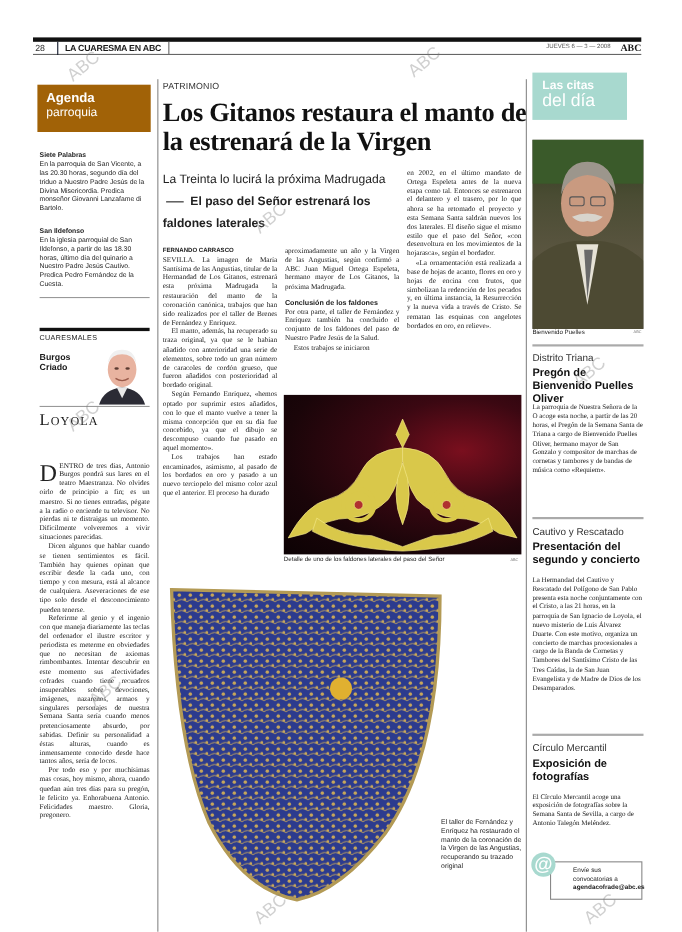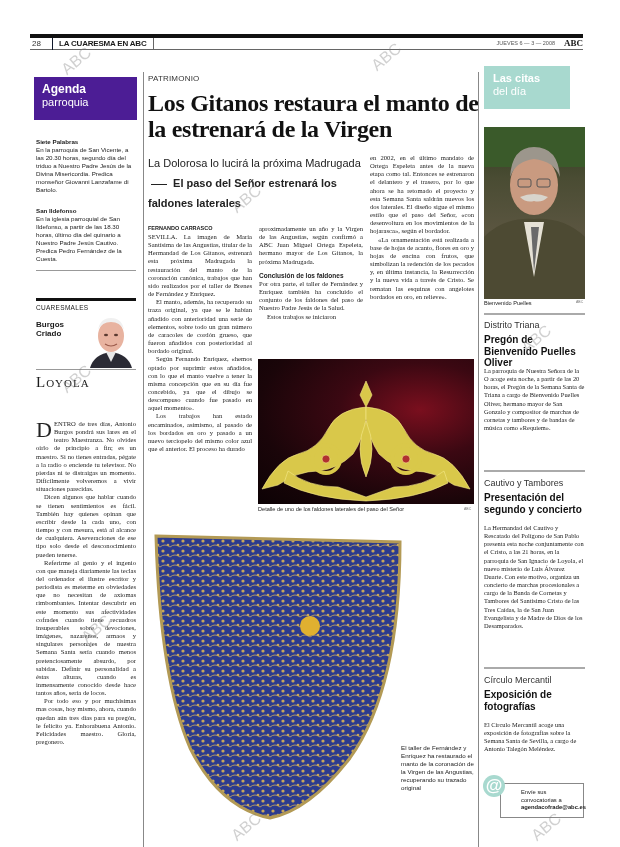--- a/index.html
+++ b/index.html
@@ -7,21 +7,21 @@
 
   
   .topbar { position: absolute; left: 30px; top: 34px; width: 553px; height: 4px; background: #111; }
   .header { position: absolute; left: 30px; top: 38px; width: 553px; height: 12px; border-bottom: 1px solid #666; font-family: "Liberation Sans", sans-serif; font-size: 8px; }
   .header .pnum { position: absolute; left: 2px; top: 1px; color: #333; }
   .header .section { position: absolute; left: 22px; top: 0; height: 12px; padding: 1px 6px 0 6px; border-left: 1px solid #0f172a; border-right: 1px solid #666; font-weight: bold; letter-spacing: -0.2px; }
   .header .date { position: absolute; right: 28px; top: 2px; font-size: 5.5px; color: #555; }
   .header .logo { position: absolute; right: 0; top: 0; font-family: "Liberation Serif", serif; font-weight: bold; font-size: 9px; }
 
   
-  .agenda-box { position: absolute; left: 34px; top: 77px; width: 103px; height: 43px; background: #4c1d95; padding: 6px 8px; font-family: "Liberation Sans", sans-serif; color: #fff; }
+  .agenda-box { position: absolute; left: 34px; top: 77px; width: 103px; height: 43px; background: #a16207; padding: 6px 8px; font-family: "Liberation Sans", sans-serif; color: #fff; }
   .agenda-box .t1 { font-size: 12px; font-weight: bold; line-height: 13px; }
   .agenda-box .t2 { font-size: 11px; line-height: 13px; }
   .event { position: absolute; left: 36px; width: 100px; font-family: "Liberation Sans", sans-serif; font-size: 6.2px; line-height: 8px; color: #222; }
   .event .ttl { font-weight: bold; }
   .rule { position: absolute; height: 1px; background: #999; }
   .rule.thick { height: 3px; background: #111; }
 
   .cuaresmales { position: absolute; left: 36px; top: 304px; font-family: "Liberation Sans", sans-serif; font-size: 6.5px; letter-spacing: 0.3px; }
   .author { position: absolute; left: 36px; top: 320px; font-family: "Liberation Sans", sans-serif; font-size: 8px; font-weight: bold; line-height: 9px; width: 40px; }
   .author-photo { position: absolute; left: 86px; top: 310px; width: 50px; height: 58px; }
@@ -43,21 +43,21 @@
   .photo1 { position: absolute; left: 258px; top: 359px; width: 216px; height: 145px; background: radial-gradient(ellipse at 75% 35%, #7a0f1e 0%, #3b0812 35%, #1a0509 70%, #0c0204 100%); overflow: hidden; }
   .caption1 { position: absolute; left: 258px; top: 506px; width: 216px; font-family: "Liberation Sans", sans-serif; font-size: 5.6px; color: #222; }
   .credit { position: absolute; font-family: "Liberation Sans", sans-serif; font-size: 3.5px; color: #777; }
 
   .mantle { position: absolute; left: 150px; top: 528px; width: 252px; height: 300px; }
   .caption2 { position: absolute; left: 401px; top: 744px; width: 74px; font-family: "Liberation Sans", sans-serif; font-size: 6.2px; line-height: 8px; color: #222; }
 
   
   .citas-box { position: absolute; left: 484px; top: 66px; width: 86px; height: 43px; background: #a8d9cf; padding: 6px 9px; font-family: "Liberation Sans", sans-serif; color: #fff; }
   .citas-box .t1 { font-size: 11px; font-weight: bold; line-height: 13px; }
-  .citas-box .t2 { font-size: 11px; line-height: 13px; }
+  .citas-box .t2 { font-size: 16px; line-height: 13px; }
   .r-photo { position: absolute; left: 484px; top: 127px; width: 101px; height: 172px; background: linear-gradient(180deg, #2e3a1e 0%, #4a4c33 30%, #5a5540 60%, #3d3a2a 100%); overflow: hidden; }
   .r-caption { position: absolute; left: 484px; top: 300px; font-family: "Liberation Sans", sans-serif; font-size: 5.6px; }
   .r-section { position: absolute; left: 484px; font-family: "Liberation Sans", sans-serif; font-size: 9px; color: #333; }
   .r-title { position: absolute; left: 484px; width: 101px; font-family: "Liberation Sans", sans-serif; font-size: 10px; font-weight: bold; line-height: 11.5px; color: #111; }
   .r-body { position: absolute; left: 484px; width: 101px; font-family: "Liberation Serif", serif; font-size: 6.4px; line-height: 8.15px; color: #222; }
   .mailbox { position: absolute; left: 500px; top: 783px; width: 84px; height: 35px; border: 1px solid #888; padding: 5px 6px 0 20px; font-family: "Liberation Sans", sans-serif; font-size: 5.8px; line-height: 7.5px; }
   .mailbox .email { font-weight: bold; }
   .at-icon { position: absolute; left: 483px; top: 775px; width: 22px; height: 22px; border-radius: 50%; background: #a8d9cf; color: #fff; font-family: "Liberation Sans", sans-serif; font-size: 17px; font-weight: bold; text-align: center; line-height: 21px; }
 
   .wm { position: absolute; font-family: "Liberation Sans", sans-serif; font-size: 16px; color: rgba(120,120,120,0.35); transform: rotate(-40deg); pointer-events: none; }
@@ -108,21 +108,21 @@
   <p class="noindent"><span class="dropcap">D</span><span>ENTRO de tres días, Antonio Burgos pondrá sus lares en el teatro Maestranza. No olvides oírlo de principio a fin; es un maestro. Si no tienes entradas, pégate a la radio o enciende tu televisor. No pierdas ni te distraigas un momento. Difícilmente volveremos a vivir situaciones parecidas.</span></p>
   <p>Dicen algunos que hablar cuando se tienen sentimientos es fácil. También hay quienes opinan que escribir desde la cada uno, con tiempo y con mesura, está al alcance de cualquiera. Aseveraciones de ese tipo solo desde el desconocimiento pueden tenerse.</p>
   <p>Referirme al genio y el ingenio con que maneja diariamente las teclas del ordenador el ilustre escritor y periodista es meterme en obviedades que no necesitan de axiomas rimbombantes. Intentar descubrir en este momento sus afectividades cofrades cuando tiene recuadros insuperables sobre devociones, imágenes, nazarenos, armaos y singulares personajes de nuestra Semana Santa sería cuando menos pretenciosamente absurdo, por sabidas. Definir su personalidad a éstas alturas, cuando es inmensamente conocido desde hace tantos años, sería de locos.</p>
   <p>Por todo eso y por muchísimas mas cosas, hoy mismo, ahora, cuando quedan aún tres días para su pregón, le felicito ya. Enhorabuena Antonio. Felicidades maestro. Gloria, pregonero.</p>
 </div>
 
 <div class="vline" style="left:143px; top:72px; height:775px;"></div>
 <div class="kicker">PATRIMONIO</div>
 <h1 class="headline">Los Gitanos restaura el manto de la estrenará de la Virgen</h1>
 <div class="deck">
-  <span>La Dolorosa lo lucirá la próxima Madrugada</span>
+  <span>La Treinta lo lucirá la próxima Madrugada</span>
   <span style="display:inline-block;width:16px;border-bottom:1px solid #222;margin:0 3px;vertical-align:middle;"></span>
   <b>El paso del Señor estrenará los faldones laterales</b>
 </div>
 
 <div class="byline">FERNANDO CARRASCO</div>
 
 <div class="col-text" style="left:148px; top:233px; width:104px;">
   <p class="noindent">SEVILLA. La imagen de María Santísima de las Angustias, titular de la Hermandad de Los Gitanos, estrenará esta próxima Madrugada la restauración del manto de la coronación canónica, trabajos que han sido realizados por el taller de Brenes de Fernández y Enríquez.</p>
   <p>El manto, además, ha recuperado su traza original, ya que se le habían añadido con anterioridad una serie de elementos, sobre todo un gran número de caracoles de cordón grueso, que fueron añadidos con posterioridad al bordado original.</p>
   <p>Según Fernando Enríquez, «hemos optado por suprimir estos añadidos, con lo que el manto vuelve a tener la misma concepción que en su día fue concebido, ya que el dibujo se descompuso cuando fue pasado en aquel momento».</p>
@@ -195,21 +195,21 @@
 </div>
 <div class="r-caption">Bienvenido Puelles</div>
 <div class="credit" style="left:576px; top:300px;">ABC</div>
 
 <div class="rule" style="left:484px; top:313px; width:101px; height:2px; background:#aaa;"></div>
 <div class="r-section" style="top:320px;">Distrito Triana</div>
 <div class="r-title" style="top:334px;">Pregón de Bienvenido Puelles Oliver</div>
 <div class="r-body" style="top:367px;">La parroquia de Nuestra Señora de la O acoge esta noche, a partir de las 20 horas, el Pregón de la Semana Santa de Triana a cargo de Bienvenido Puelles Oliver, hermano mayor de San Gonzalo y compositor de marchas de cornetas y tambores y de bandas de música como «Requiem».</div>
 
 <div class="rule" style="left:484px; top:470px; width:101px; height:2px; background:#aaa;"></div>
-<div class="r-section" style="top:478px;">Cautivo y Tambores</div>
+<div class="r-section" style="top:478px;">Cautivo y Rescatado</div>
 <div class="r-title" style="top:492px;">Presentación del segundo y concierto</div>
 <div class="r-body" style="top:524px;">La Hermandad del Cautivo y Rescatado del Polígono de San Pablo presenta esta noche conjuntamente con el Cristo, a las 21 horas, en la parroquia de San Ignacio de Loyola, el nuevo misterio de Luis Álvarez Duarte. Con este motivo, organiza un concierto de marchas procesionales a cargo de la Banda de Cornetas y Tambores del Santísimo Cristo de las Tres Caídas, la de San Juan Evangelista y de Madre de Dios de los Desamparados.</div>
 
 <div class="rule" style="left:484px; top:667px; width:101px; height:2px; background:#aaa;"></div>
 <div class="r-section" style="top:675px;">Círculo Mercantil</div>
 <div class="r-title" style="top:689px;">Exposición de fotografías</div>
 <div class="r-body" style="top:721px;">El Círculo Mercantil acoge una exposición de fotografías sobre la Semana Santa de Sevilla, a cargo de Antonio Talegón Meléndez.</div>
 
 <div class="mailbox">
   <div>Envíe sus</div>

